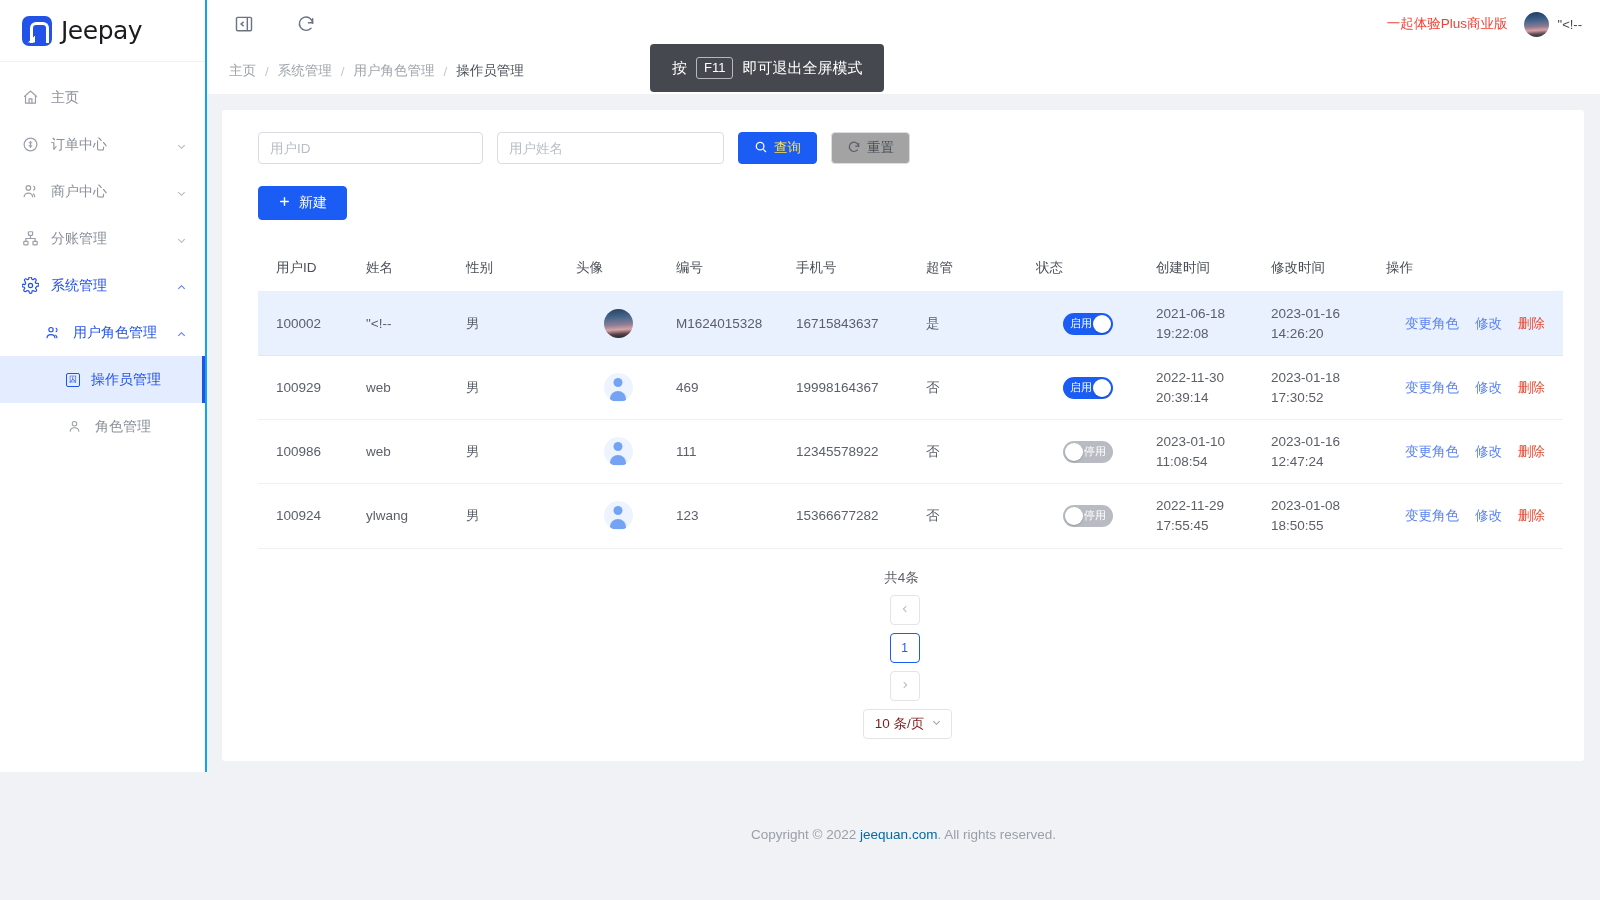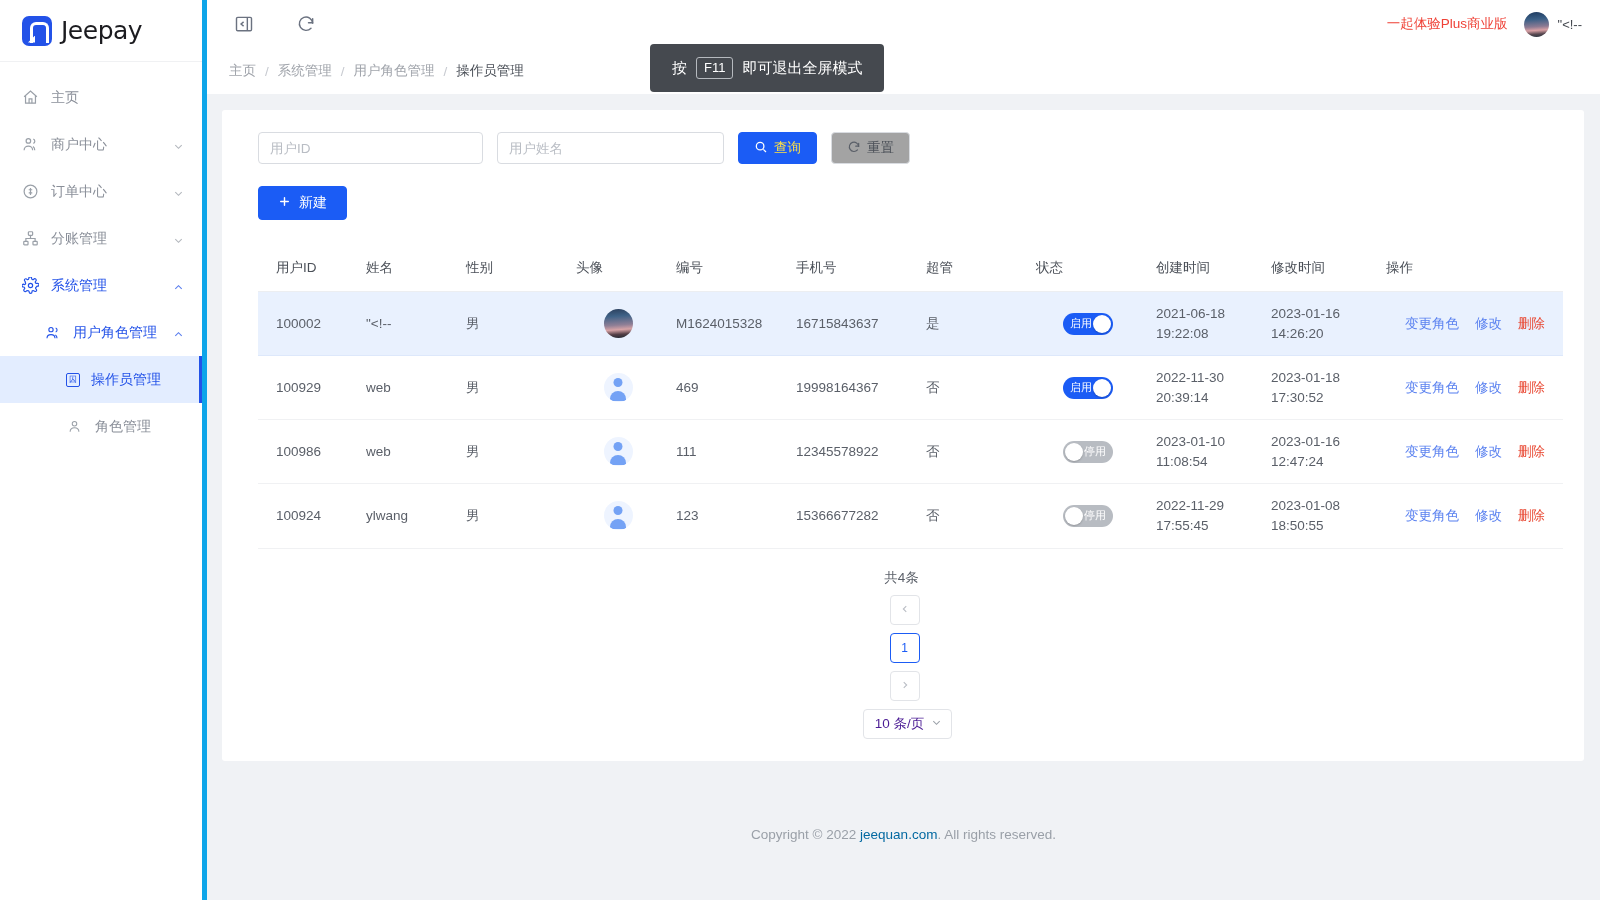--- a/index.html
+++ b/index.html
@@ -9,23 +9,23 @@
     overflow: hidden;
     font-family: "Liberation Sans", "DejaVu Sans", sans-serif;
     background: #f0f2f5;
     color: #3c4043;
     -webkit-font-smoothing: antialiased;
   }
   .app { display: flex; width: 1600px; height: 900px; }
 
   
   .sidebar {
-    width: 207px; min-width: 207px; height: 900px;
+    width: 207px; min-width: 207px; height: 772px;
     background: #ffffff;
-    border-right: 5px solid #0ea5e9;
+    border-right: 2px solid #0ea5e9;
     display: flex; flex-direction: column;
     position: relative; z-index: 5;
   }
   .logo-area {
     height: 62px; display: flex; align-items: center;
     padding-left: 22px; gap: 9px;
     border-bottom: 1px solid #f0f1f3;
   }
   .logo-mark {
     width: 30px; height: 30px; border-radius: 7px;
@@ -253,21 +253,21 @@
   .pg-btn {
     width: 30px; height: 30px; border: 1px solid #e2e4e8;
     border-radius: 4px; background: #fff; color: #b9bdc4;
     display: inline-flex; align-items: center; justify-content: center;
     cursor: pointer; font-size: 12px;
   }
   .pg-btn.num { color: #1b5cf5; border-color: #1b5cf5; }
   .pg-size {
     height: 30px; border: 1px solid #e2e4e8; border-radius: 4px;
     background: #fff; display: inline-flex; align-items: center;
-    gap: 7px; padding: 0 9px 0 11px; color: #4c1d95; cursor: pointer;
+    gap: 7px; padding: 0 9px 0 11px; color: #7f1d1d; cursor: pointer;
     margin-left: 6px;
   }
 
   .footer {
     text-align: center; font-size: 13.5px; color: #9aa0a8;
     padding: 22px 0 0 0; flex: none;
     position: absolute; bottom: 58px; left: 0; right: 0;
   }
   .footer a { color: #0369a1; text-decoration: none; }
 </style>
@@ -286,47 +286,47 @@
 
       <div class="menu-item">
         <span class="mi-icon">
           <svg width="17" height="17" viewBox="0 0 24 24" fill="none" stroke="#9aa0a8" stroke-width="1.7">
               <path d="M3 11l9-8 9 8"></path>
               <path d="M5 10v10h14V10"></path>
               <path d="M10 20v-6h4v6"></path>
             </svg>
         </span>
         <span class="mi-label">主页</span>
+      </div>
+
+      <div class="menu-item">
+        <span class="mi-icon">
+          <svg width="17" height="17" viewBox="0 0 24 24" fill="none" stroke="#9aa0a8" stroke-width="1.7">
+              <circle cx="12" cy="12" r="9"></circle>
+              <path d="M12 7v10M9.5 9.5h5M9.5 14h5"></path>
+            </svg>
+        </span>
+        <span class="mi-label">订单中心</span>
+        <span class="mi-arrow">
+          <svg width="11" height="11" viewBox="0 0 24 24" fill="none" stroke="#9aa0a8" stroke-width="2.4">
+              <path d="M5 9l7 7 7-7"></path>
+            </svg>
+        </span>
       </div>
 
       <div class="menu-item">
         <span class="mi-icon">
           <svg width="17" height="17" viewBox="0 0 24 24" fill="none" stroke="#9aa0a8" stroke-width="1.7">
               <circle cx="9" cy="7" r="3.2"></circle>
               <path d="M3 20c0-3.3 2.7-5.6 6-5.6s6 2.3 6 5.6"></path>
               <path d="M16 4.5a3.2 3.2 0 010 6"></path>
               <path d="M18 20c0-2.6-1-4.3-2.5-5.2"></path>
             </svg>
         </span>
         <span class="mi-label">商户中心</span>
-        <span class="mi-arrow">
-          <svg width="11" height="11" viewBox="0 0 24 24" fill="none" stroke="#9aa0a8" stroke-width="2.4">
-              <path d="M5 9l7 7 7-7"></path>
-            </svg>
-        </span>
-      </div>
-
-      <div class="menu-item">
-        <span class="mi-icon">
-          <svg width="17" height="17" viewBox="0 0 24 24" fill="none" stroke="#9aa0a8" stroke-width="1.7">
-              <circle cx="12" cy="12" r="9"></circle>
-              <path d="M12 7v10M9.5 9.5h5M9.5 14h5"></path>
-            </svg>
-        </span>
-        <span class="mi-label">订单中心</span>
         <span class="mi-arrow">
           <svg width="11" height="11" viewBox="0 0 24 24" fill="none" stroke="#9aa0a8" stroke-width="2.4">
               <path d="M5 9l7 7 7-7"></path>
             </svg>
         </span>
       </div>
 
       <div class="menu-item">
         <span class="mi-icon">
           <svg width="17" height="17" viewBox="0 0 24 24" fill="none" stroke="#9aa0a8" stroke-width="1.7">

